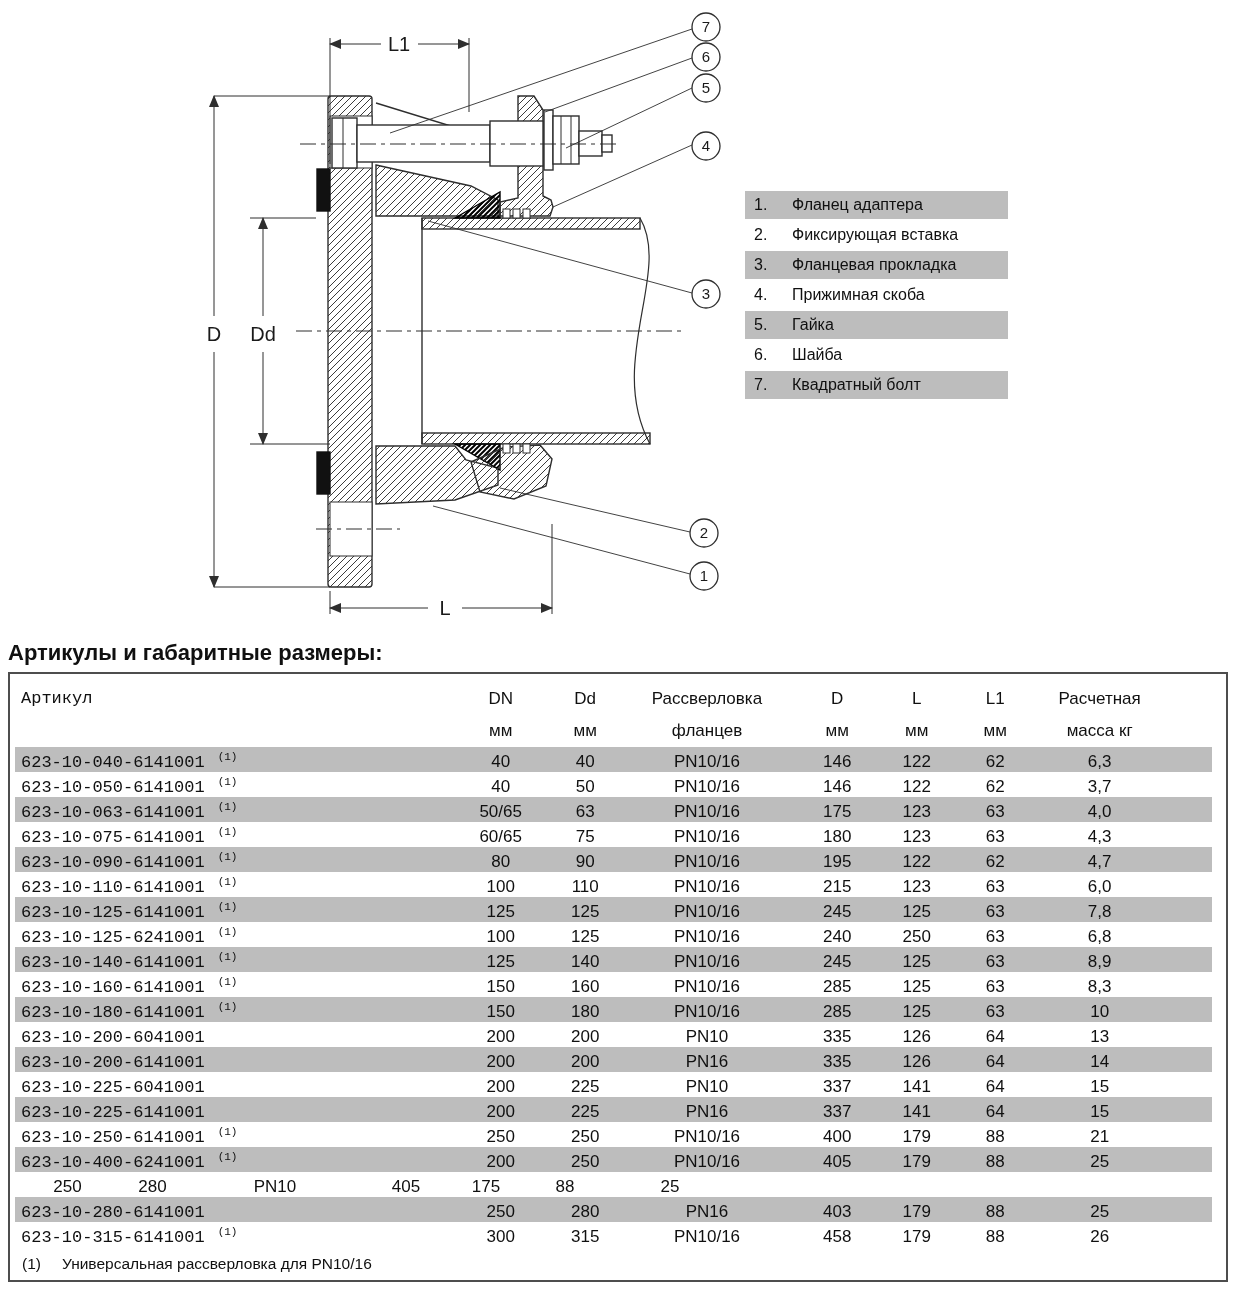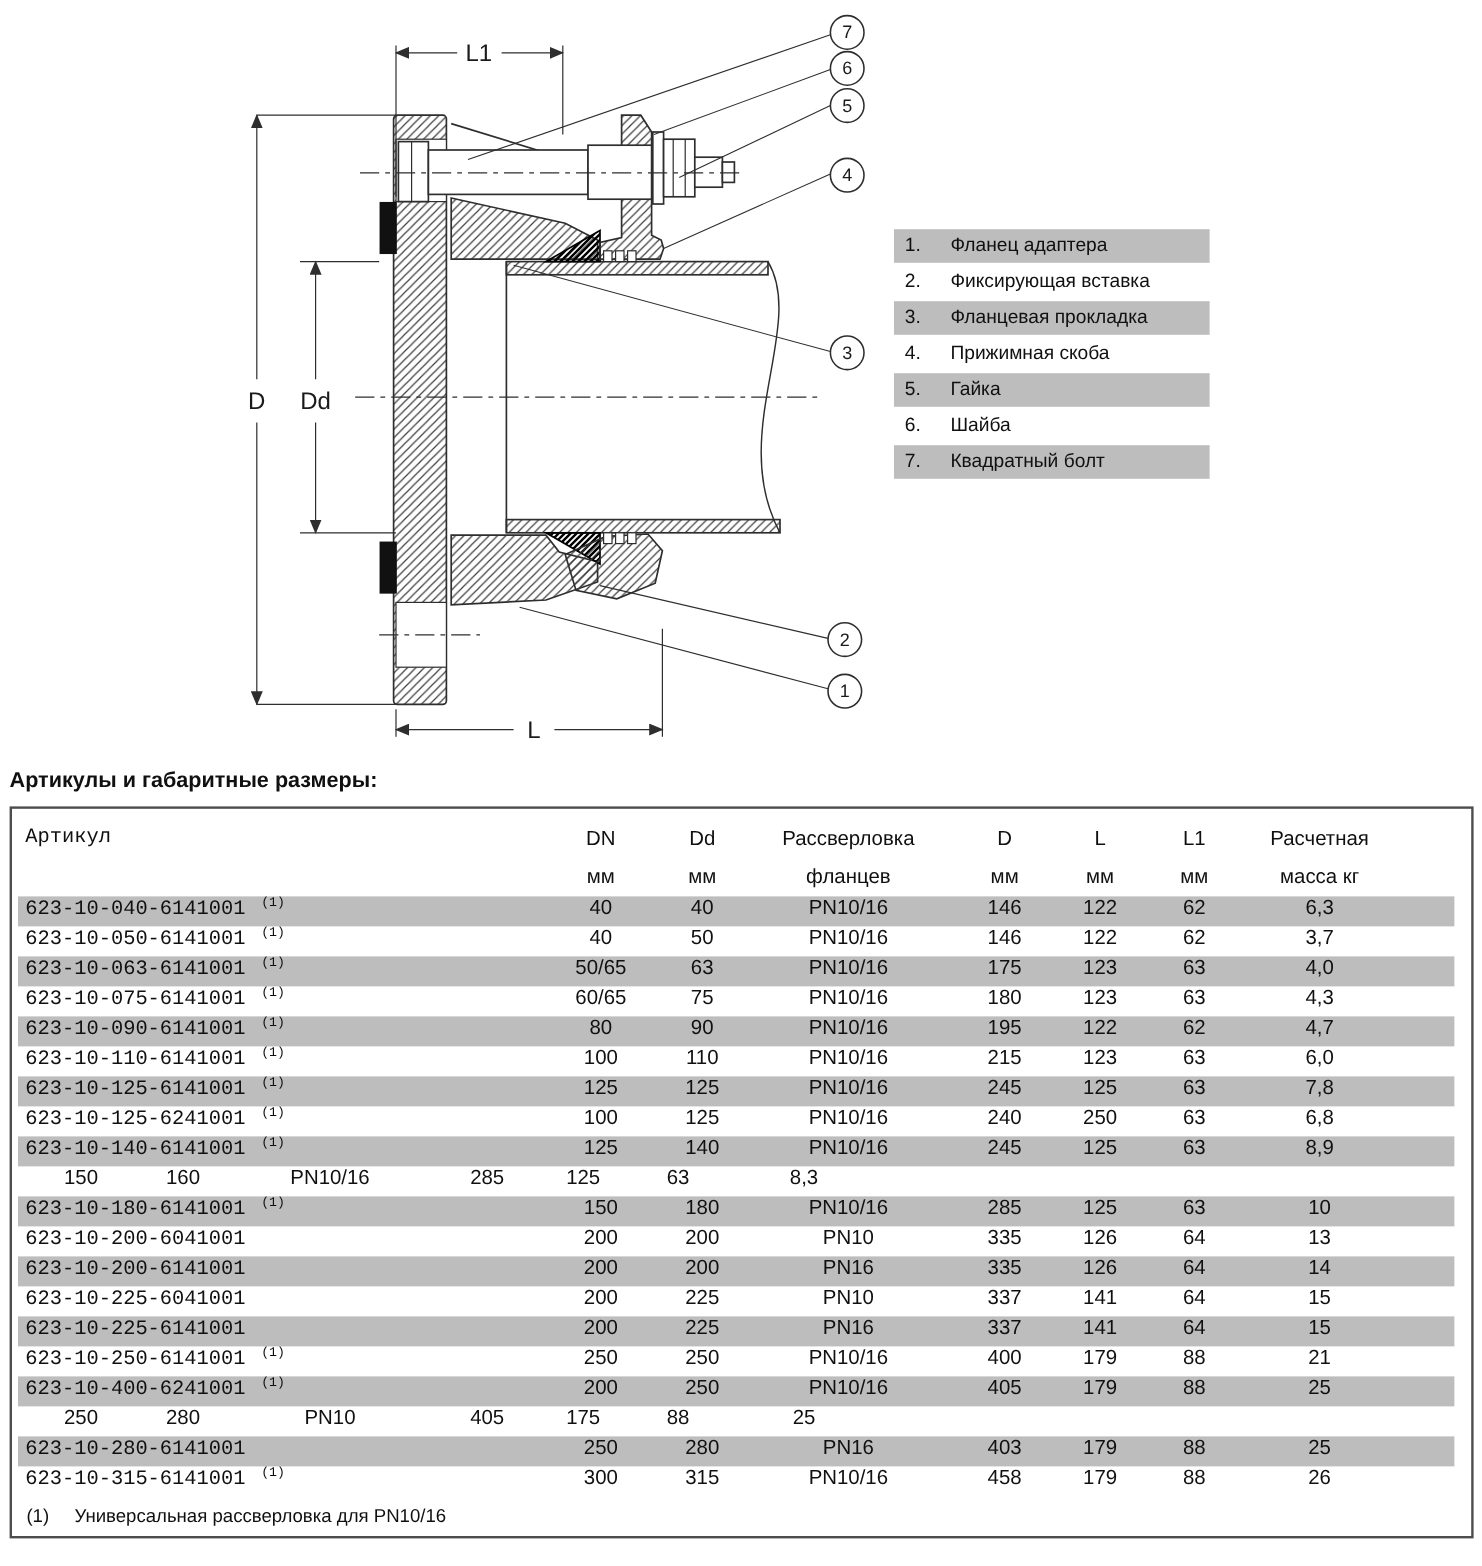--- a/index.html
+++ b/index.html
@@ -9,27 +9,27 @@
   svg text{font-family:"Liberation Sans",sans-serif;fill:#1a1a1a;}
 
   
   .legend{position:absolute;left:745px;top:191px;width:263px;}
   .lrow{display:flex;align-items:center;height:28px;margin-bottom:2px;font-size:16px;}
   .lrow.shade{background:var(--stripe,#bdbdbd);}
   .lnum{width:38px;padding-left:9px;}
   .llabel{flex:1;}
 
   
-  .tbl-title{position:absolute;left:8px;top:640px;font-size:18px;font-weight:bold;}
+  .tbl-title{position:absolute;left:8px;top:640px;font-size:22px;font-weight:bold;}
   .tbl{position:absolute;left:8px;top:672px;width:1216px;border:2px solid #4d4d4d;font-size:17px;}
   .thead{height:73px;}
   .hline{display:flex;margin:0 14px 0 5px;}
   .hline1{padding-top:15px;}
   .hline2{padding-top:12px;}
-  .tr{display:flex;align-items:flex-start;height:25px;margin:0 14px 0 5px;}
+  .tr{display:flex;align-items:flex-end;height:25px;margin:0 14px 0 5px;}
   .tr.shade{background:var(--stripe,#bdbdbd);}
   .c-art{width:430px;padding-left:6px;white-space:nowrap;font-family:Liberation Mono, monospace;}
   .c-dn{width:105px;}
   .c-dd{width:65px;}
   .c-drill{width:180px;}
   .c-d{width:82px;}
   .c-l{width:78px;}
   .c-l1{width:80px;}
   .c-mass{width:130px;}
   .c-sp{width:48px;}
@@ -361,20 +361,21 @@
       <div class="td c-dd num f-dd">140</div>
       <div class="td c-drill num f-drill">PN10/16</div>
       <div class="td c-d num f-d">245</div>
       <div class="td c-l num f-l">125</div>
       <div class="td c-l1 num f-l1">63</div>
       <div class="td c-mass num f-mass">8,9</div>
       <div class="td c-sp"></div>
     </div>
 
     <div class="tr">
+      <div class="td c-art"><span class="f-article">623-10-160-6141001</span><sup class="note f-note">(1)</sup></div>
       <div class="td c-dn num f-dn">150</div>
       <div class="td c-dd num f-dd">160</div>
       <div class="td c-drill num f-drill">PN10/16</div>
       <div class="td c-d num f-d">285</div>
       <div class="td c-l num f-l">125</div>
       <div class="td c-l1 num f-l1">63</div>
       <div class="td c-mass num f-mass">8,3</div>
       <div class="td c-sp"></div>
     </div>
 

